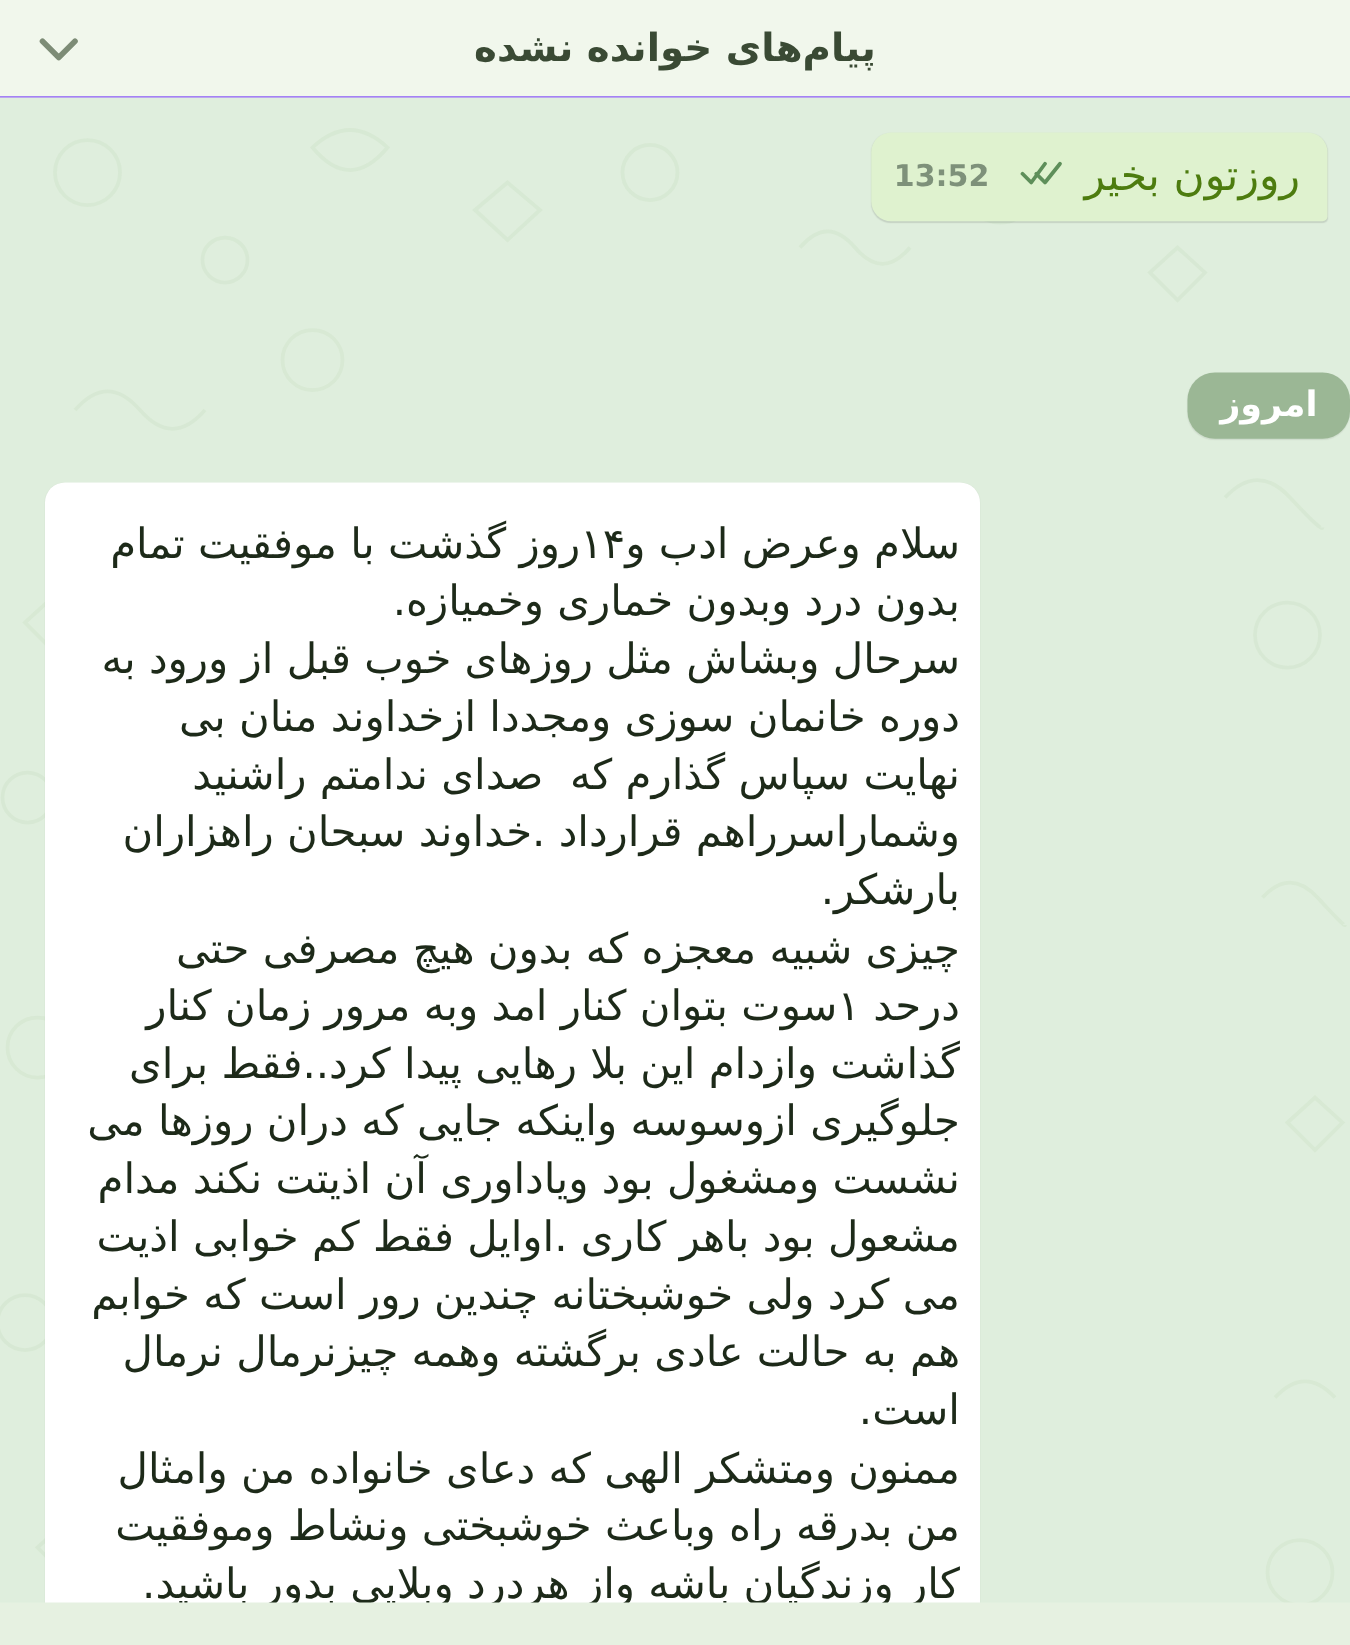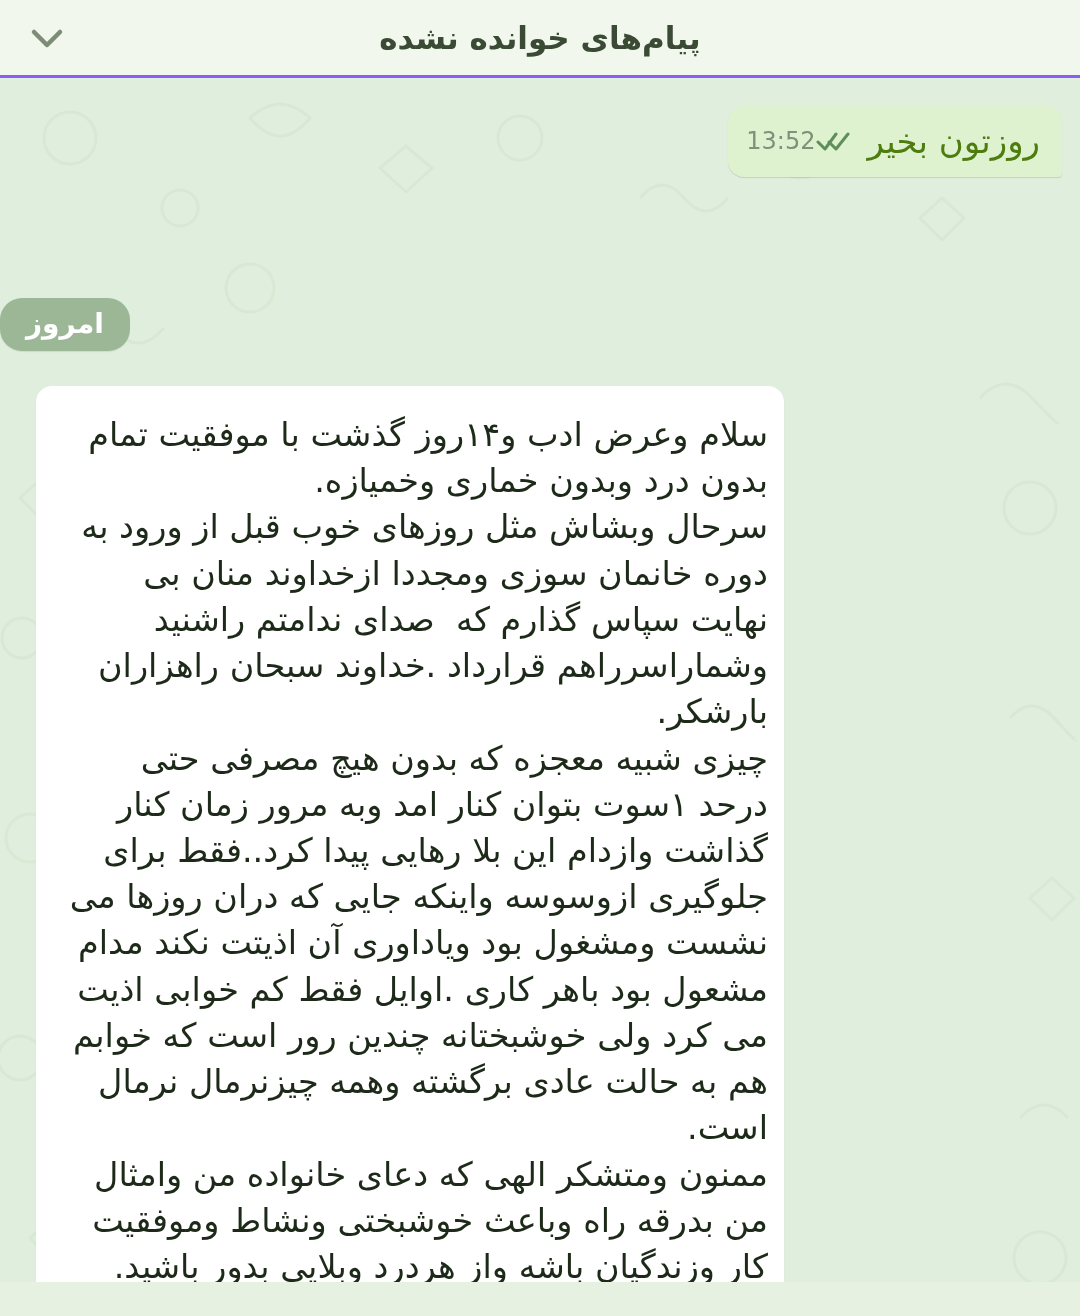--- a/index.html
+++ b/index.html
@@ -19,21 +19,21 @@
   .header {
     position: absolute;
     top: 0; left: 0;
     width: 1080px;
     height: 78px;
     background: #f1f7ec;
     display: flex;
     align-items: center;
     justify-content: center;
     box-sizing: border-box;
-    border-bottom: 3px solid #8b5cf6;
+    border-bottom: 1px solid #8b5cf6;
     z-index: 5;
   }
   .header-title {
     font-size: 31px;
     color: #3a4a34;
     font-weight: bold;
     letter-spacing: 0px;
     direction: rtl;
   }
   .header-chevron {
@@ -85,23 +85,23 @@
     max-width: 720px;
   }
   .bubble-out .text {
     font-size: 34px;
     color: #4d7c0f;
     line-height: 1.25;
     white-space: nowrap;
   }
   .meta-out {
     display: flex;
-    align-items: center;
-    gap: 0;
+    gap: 24px;
     direction: ltr;
+    font-weight: bold;
   }
   .time {
     font-size: 24px;
     color: #7e917a;
     white-space: nowrap;
   }
   .ticks {
     width: 34px;
     height: 22px;
     display: inline-block;
@@ -109,21 +109,21 @@
   }
   .ticks svg { display: block; }
 
   
   .date-divider {
     position: absolute;
     top: 220px;
     left: 0;
     width: 1080px;
     display: flex;
-    justify-content: flex-end;
+    justify-content: flex-start;
   }
   .date-pill {
     background: #9bb795;
     color: #ffffff;
     font-size: 28px;
     padding: 9px 26px 11px 26px;
     border-radius: 22px;
     font-weight: bold;
     box-shadow: 0 1px 1px rgba(0,0,0,0.08);
   }

